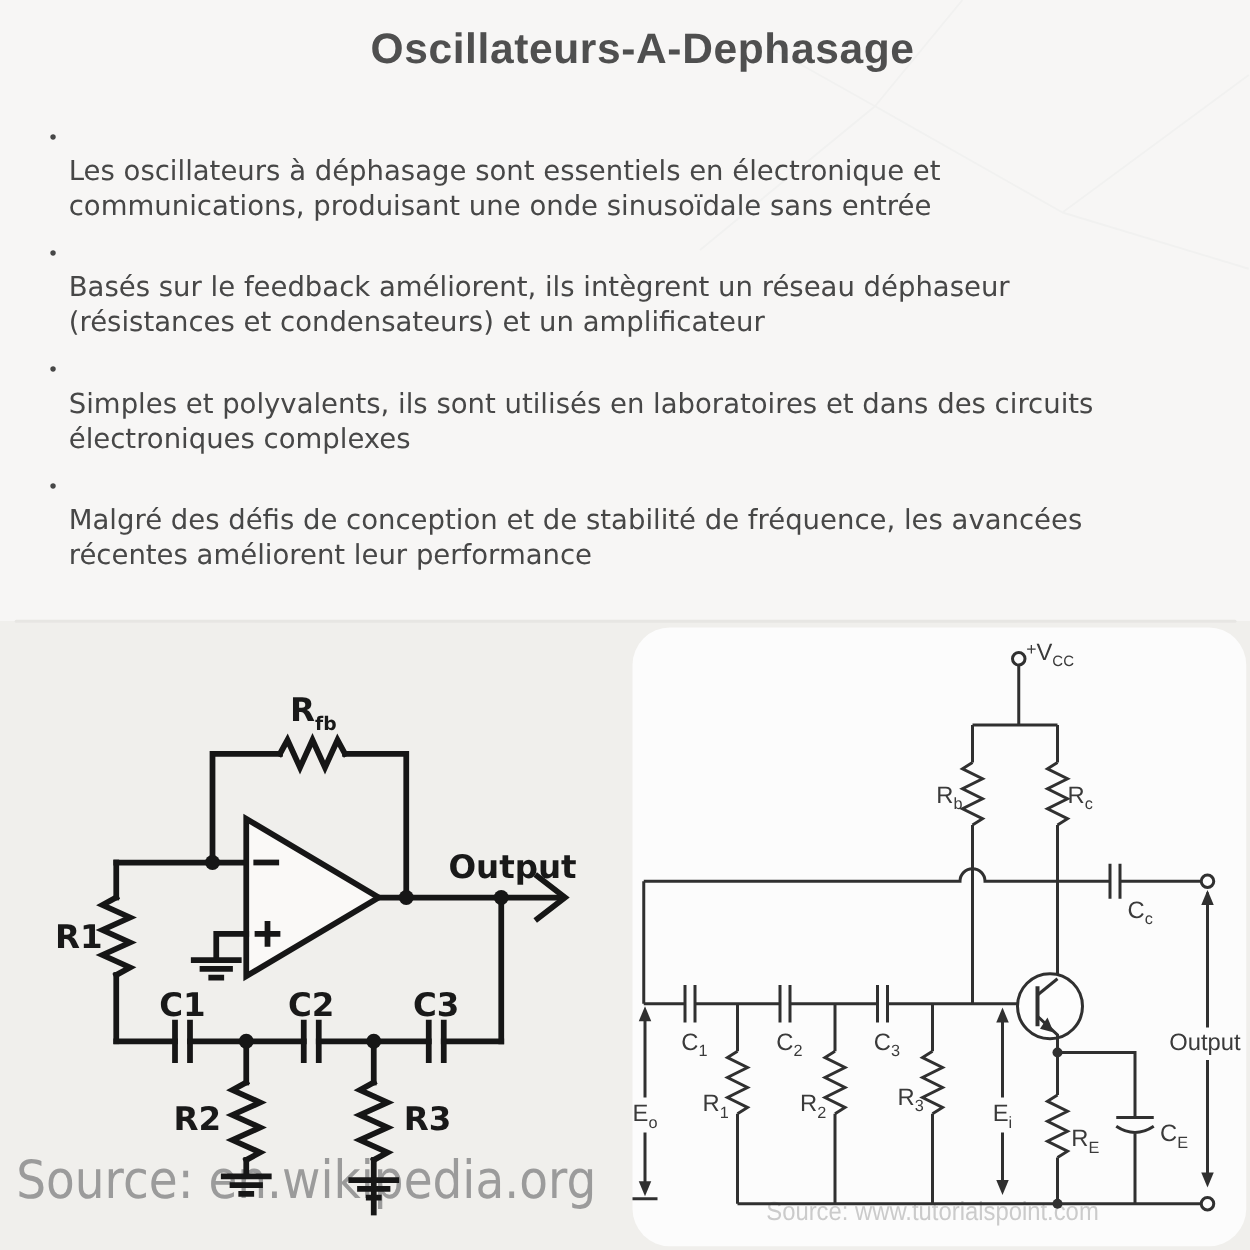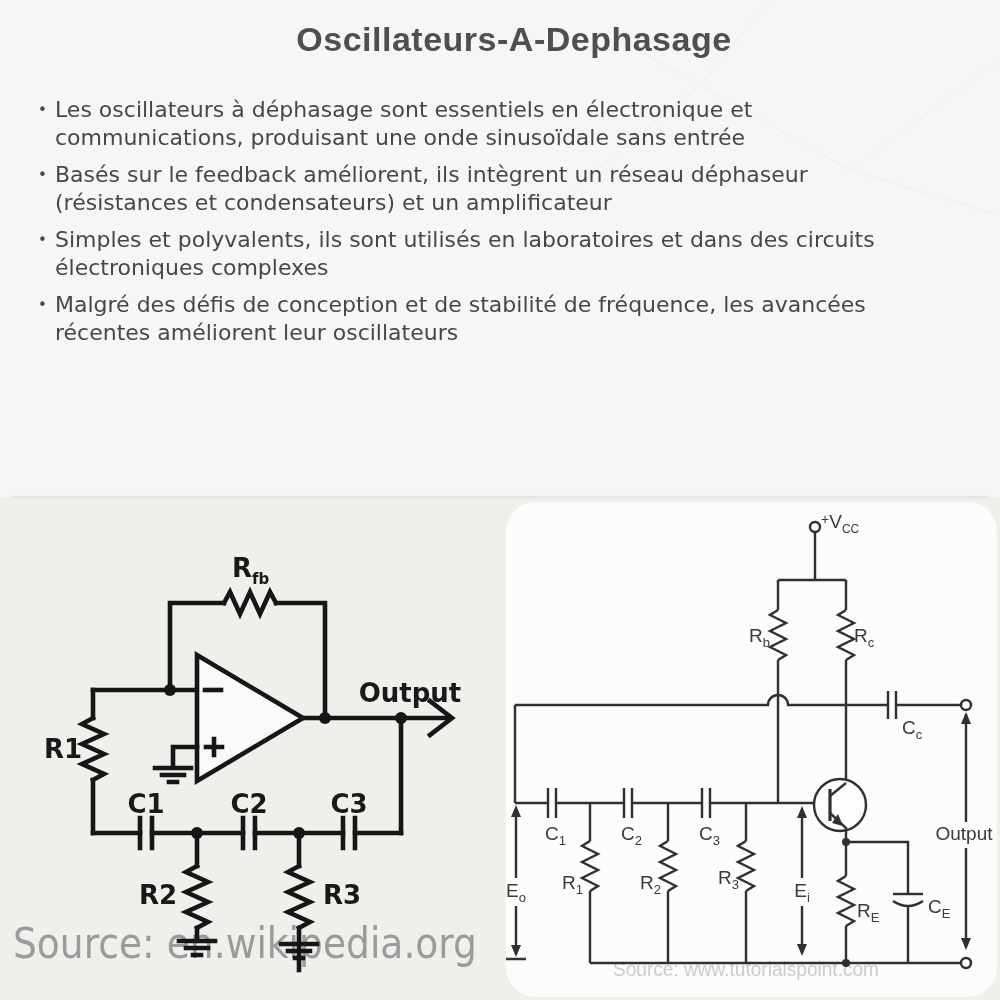--- a/index.html
+++ b/index.html
@@ -9,21 +9,21 @@
         background:linear-gradient(#f7f6f5 0 49.7%, #f0efec 49.7% 100%);}
   .top{position:absolute;left:0;top:0;width:1000px;height:500px;}
   .title{position:absolute;left:0;top:20px;width:1000px;text-align:center;
          font-size:34px;font-weight:700;color:#4f4f4f;letter-spacing:.5px;
          font-family:"Liberation Sans",sans-serif;margin-left:14px;}
   .bullets{position:absolute;left:38px;top:96px;width:885px;}
   .bullet{display:flex;margin-bottom:9px;
           font-family:"DejaVu Sans",sans-serif;
           font-size:22px;line-height:28px;color:#474747;font-weight:500;}
   .bullet .mark{width:17px;flex:0 0 17px;font-size:15px;line-height:28px;color:#474747;}
-  .bullet .txt{flex:1;}
+  .bullet .txt{flex:1;margin-top:28px;}
   svg{position:absolute;left:0;top:0;pointer-events:none;}
   .lc{stroke:#161616;stroke-width:4.6;fill:none;stroke-linecap:square;stroke-linejoin:miter;}
   .lc-dot{fill:#161616;stroke:none;}
   .lc-text{font-family:"DejaVu Sans",sans-serif;font-weight:bold;fill:#191919;
            stroke:none;font-size:26px;}
   .rc{stroke:#303030;stroke-width:2.4;fill:none;stroke-linecap:butt;stroke-linejoin:miter;}
   .rc-dot{fill:#303030;stroke:none;}
   .rc-head{fill:#303030;stroke:none;}
   .rc-text{font-family:"Liberation Sans",sans-serif;fill:#3a3a3a;stroke:none;font-size:19px;}
   .wm-left{font-family:"DejaVu Sans",sans-serif;font-size:42px;fill:#9b9b9b;stroke:none;}
@@ -44,21 +44,21 @@
       <div class="bullet">
         <span class="mark">•</span>
         <span class="txt">Basés sur le feedback améliorent, ils intègrent un réseau déphaseur (résistances et condensateurs) et un amplificateur</span>
       </div>
       <div class="bullet">
         <span class="mark">•</span>
         <span class="txt">Simples et polyvalents, ils sont utilisés en laboratoires et dans des circuits électroniques complexes</span>
       </div>
       <div class="bullet">
         <span class="mark">•</span>
-        <span class="txt">Malgré des défis de conception et de stabilité de fréquence, les avancées récentes améliorent leur oscillateurs</span>
+        <span class="txt">Malgré des défis de conception et de stabilité de fréquence, les avancées récentes améliorent leur performance</span>
       </div>
     </div>
   </div>
 
   <svg viewBox="0 0 1000 1000" width="1000" height="1000">
 
     <path d="M560,200 L700,85 L850,170 L999,60 M700,85 L770,0 M850,170 L999,215 M620,40 L700,85" stroke="#8a94a0" stroke-opacity="0.05" stroke-width="1.5" fill="none"></path>
 
     <line x1="13" y1="497" x2="988" y2="497" stroke="#e7e6e3" stroke-width="2.5" stroke-linecap="round"></line>
 

